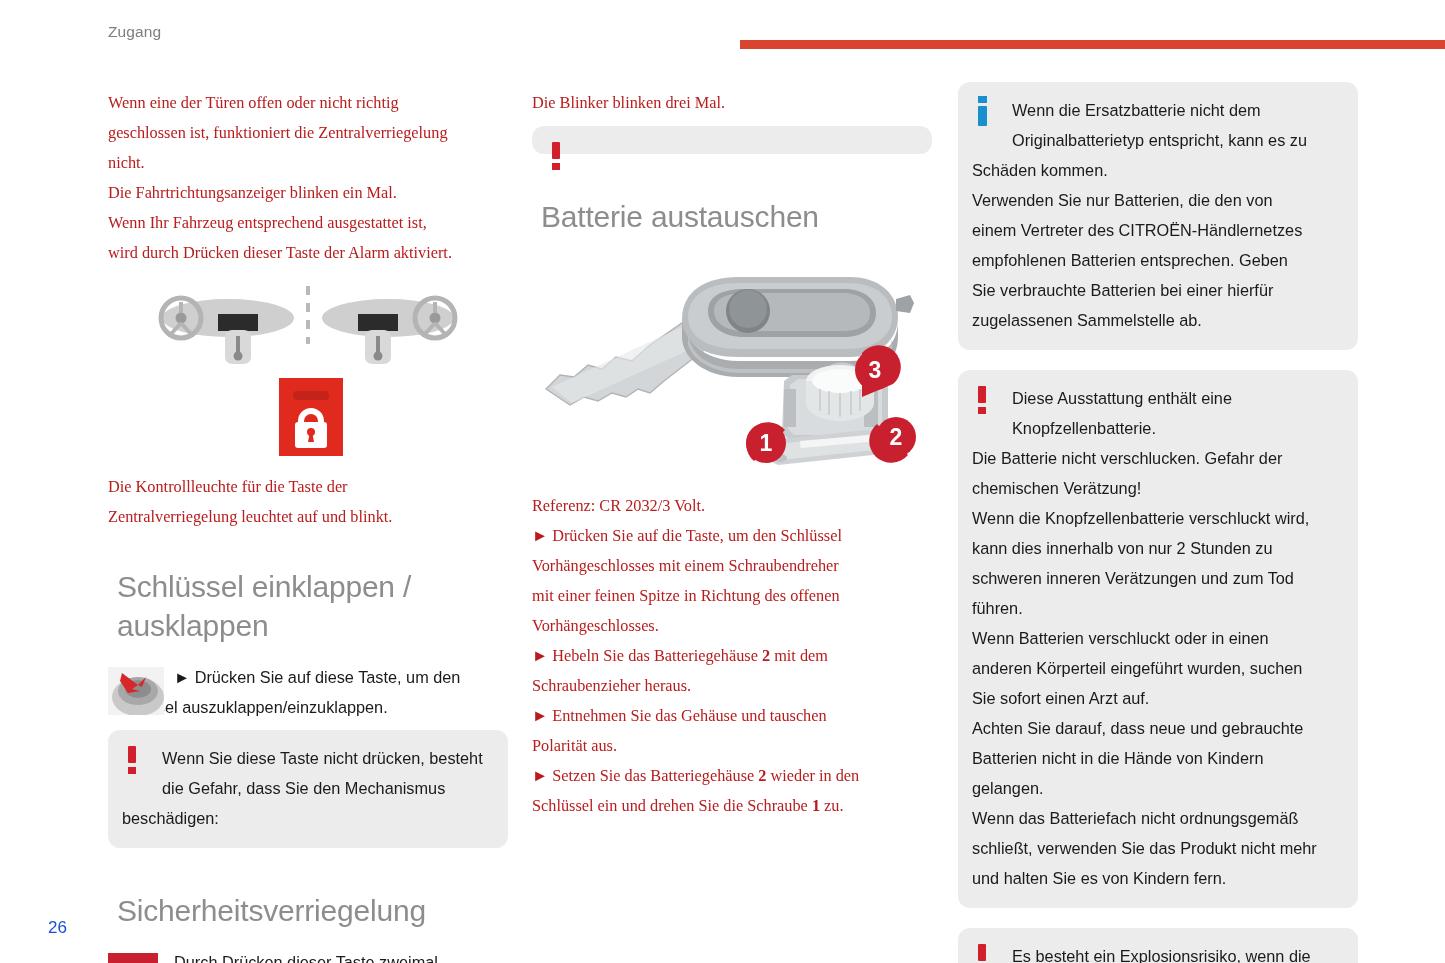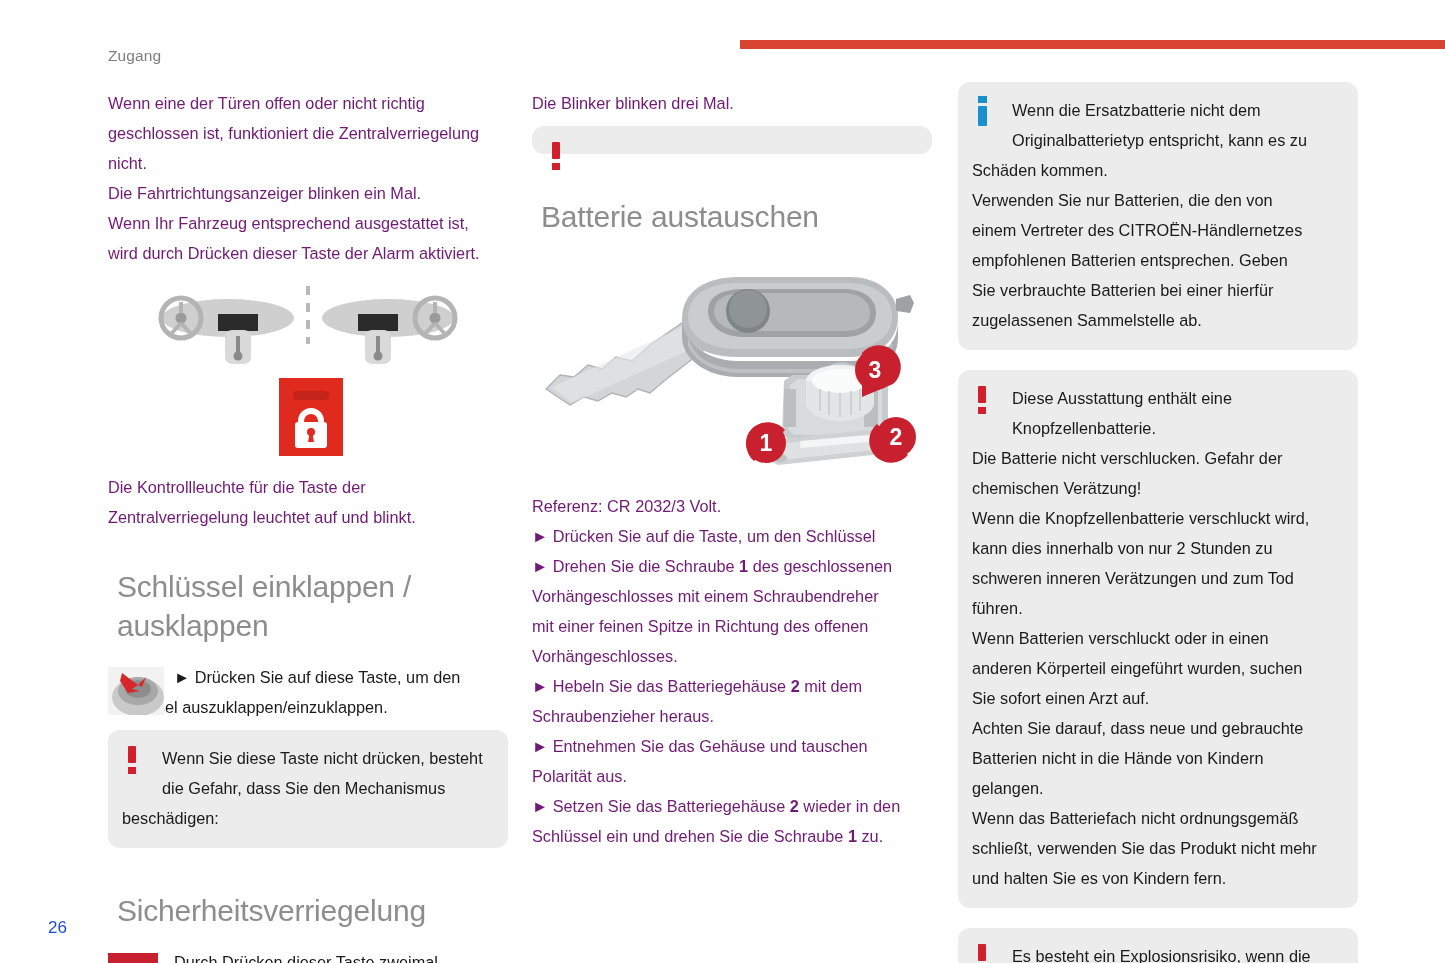--- a/index.html
+++ b/index.html
@@ -15,21 +15,21 @@
   }
 
   
   .page-header {
     position: absolute;
     left: 0; top: 0;
     width: 1445px; height: 62px;
   }
   .header-label {
     position: absolute;
-    left: 108px; top: 47px;
+    left: 108px; top: 23px;
     font-size: 15.5px;
     color: #7e7e7e;
     letter-spacing: .1px;
   }
   .header-rule {
     position: absolute;
     left: 740px; top: 40px;
     width: 705px; height: 9px;
     background: #d8442f;
   }
@@ -46,21 +46,22 @@
     width: 400px;
   }
   .col-1 { left: 108px; }
   .col-2 { left: 532px; }
   .col-3 { left: 958px; }
 
   p, .line {
     margin: 0;
     font-size: 16.3px;
     line-height: 30px;
-    color: #701a75;
+    color: #b91c1c;
+    font-family: Liberation Serif, serif;
   }
   .para { margin: 0 0 0 0; }
   .spacer-8 { height: 8px; }
   .spacer-14 { height: 14px; }
   .spacer-20 { height: 20px; }
   .spacer-26 { height: 26px; }
   .spacer-34 { height: 34px; }
 
   h2.section-title {
     margin: 9px;
@@ -417,23 +418,20 @@
       </svg>
     </div>
 
     <div class="para">
       <div class="line">Referenz: CR 2032/3 Volt.</div>
 
       <div class="line">
         <span>► Drücken Sie auf die Taste, um den Schlüssel</span>
       </div>
 
-      <div class="line">
-        <span>► Drehen Sie die Schraube </span><b>1</b><span> des geschlossenen</span>
-      </div>
       <div class="line"><span>Vorhängeschlosses mit einem Schraubendreher</span></div>
       <div class="line"><span>mit einer feinen Spitze in Richtung des offenen</span></div>
       <div class="line"><span>Vorhängeschlosses.</span></div>
 
       <div class="line">
         <span>► Hebeln Sie das Batteriegehäuse </span><b>2</b><span> mit dem</span>
       </div>
       <div class="line"><span>Schraubenzieher heraus.</span></div>
 
       <div class="line">

